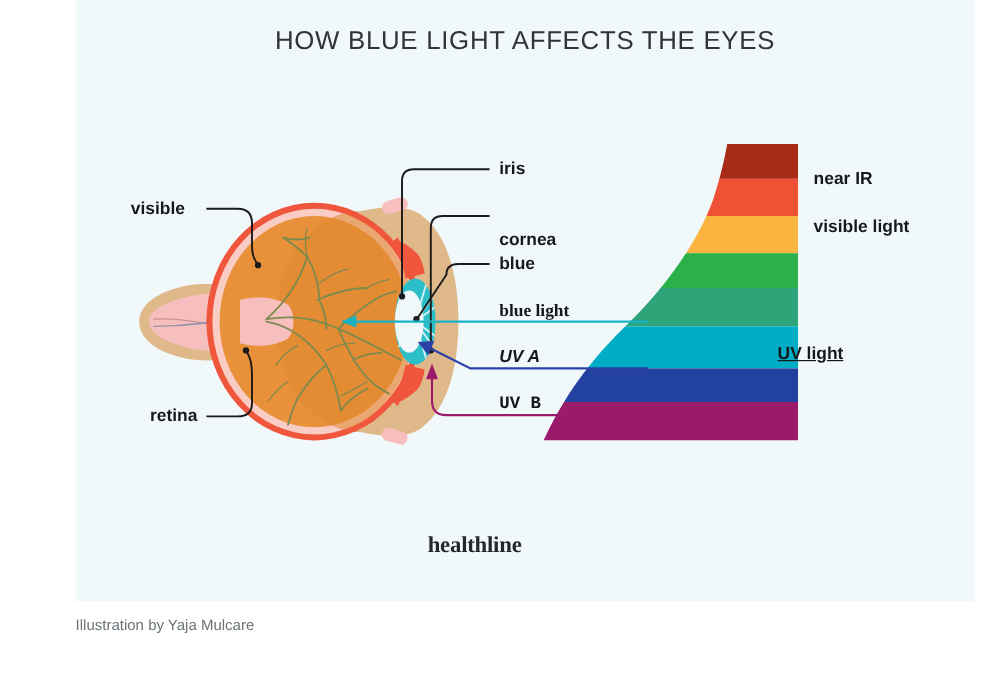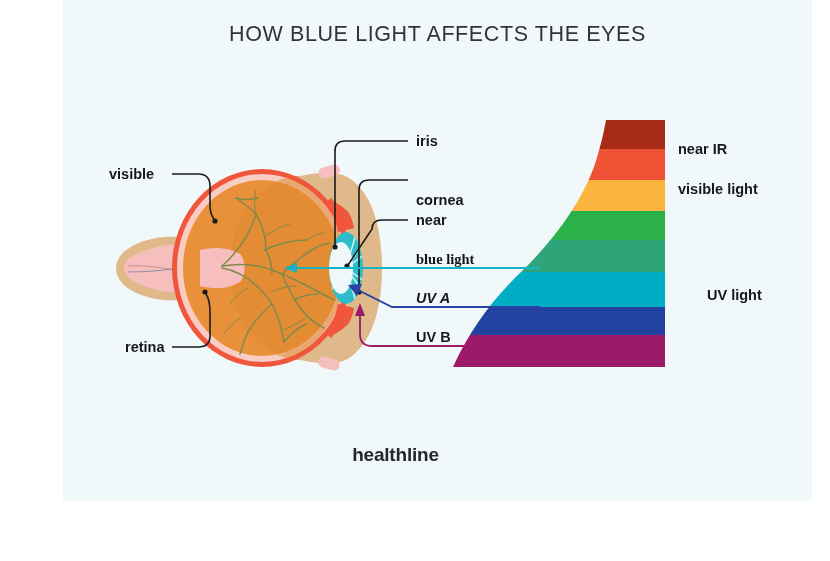--- a/index.html
+++ b/index.html
@@ -23,28 +23,28 @@
     font-family:"Liberation Sans",sans-serif;white-space:nowrap;line-height:1;text-align:center;}
   .lbl-left{text-align:right;}
 
   #lb-macular{left:109px;top:167px;}
   #lb-retina{left:109px;top:340px;margin-left:16px;}
   #lb-iris{left:416px;top:134px;}
   #lb-cornea{left:416px;top:173px;margin-top:20px;}
   #lb-lens{left:416px;top:213px;}
   #lb-bluelight{left:416px;top:252px;font-family:Liberation Serif, serif;}
   #lb-uva{left:416px;top:291px;font-style:italic;}
-  #lb-uvb{left:416px;top:330px;}
+  #lb-uvb{left:416px;top:330px;font-family:Liberation Mono, monospace;}
   #lb-nearir{left:678px;top:142px;}
   #lb-visible{left:678px;top:182px;}
-  #lb-uvlight{left:707px;top:288px;}
+  #lb-uvlight{left:648px;top:288px;text-decoration:underline;}
 
   
   #logo{position:absolute;left:63px;top:444px;width:665px;text-align:center;
-    font-family:Liberation Sans, sans-serif;font-weight:bold;font-size:19px;
+    font-family:Liberation Serif, serif;font-weight:bold;font-size:19px;
     color:#23282c;letter-spacing:-.2px;}
 
   
   #caption{position:absolute;left:63px;top:514px;font-size:12.5px;color:#6b7378;
     font-family:"Liberation Sans",sans-serif;}
 </style>
 </head>
 <body>
 
 <div id="root">
@@ -210,23 +210,24 @@
     <g>
       <path d="M540,346 L372,346 Q360,346 360,334 L360,314" fill="none" stroke="#9c1a6a" stroke-width="1.8"></path>
       <polygon points="360,303 355,316 365,316" fill="#9c1a6a"></polygon>
     </g>
   </svg>
 
   <div class="lbl lbl-left" id="lb-macular">visible</div>
   <div class="lbl lbl-left" id="lb-retina">retina</div>
   <div class="lbl" id="lb-iris">iris</div>
   <div class="lbl" id="lb-cornea">cornea</div>
-  <div class="lbl" id="lb-lens">near</div>
+  <div class="lbl" id="lb-lens">blue</div>
   <div class="lbl" id="lb-bluelight">blue light</div>
   <div class="lbl" id="lb-uva">UV A</div>
   <div class="lbl" id="lb-uvb">UV B</div>
 
   <div class="lbl" id="lb-nearir">near IR</div>
   <div class="lbl" id="lb-visible">visible light</div>
   <div class="lbl" id="lb-uvlight">UV light</div>
 
   <div id="logo">healthline</div>
+  <div id="caption">Illustration by Yaja Mulcare</div>
 </div>
 
 </body></html>

